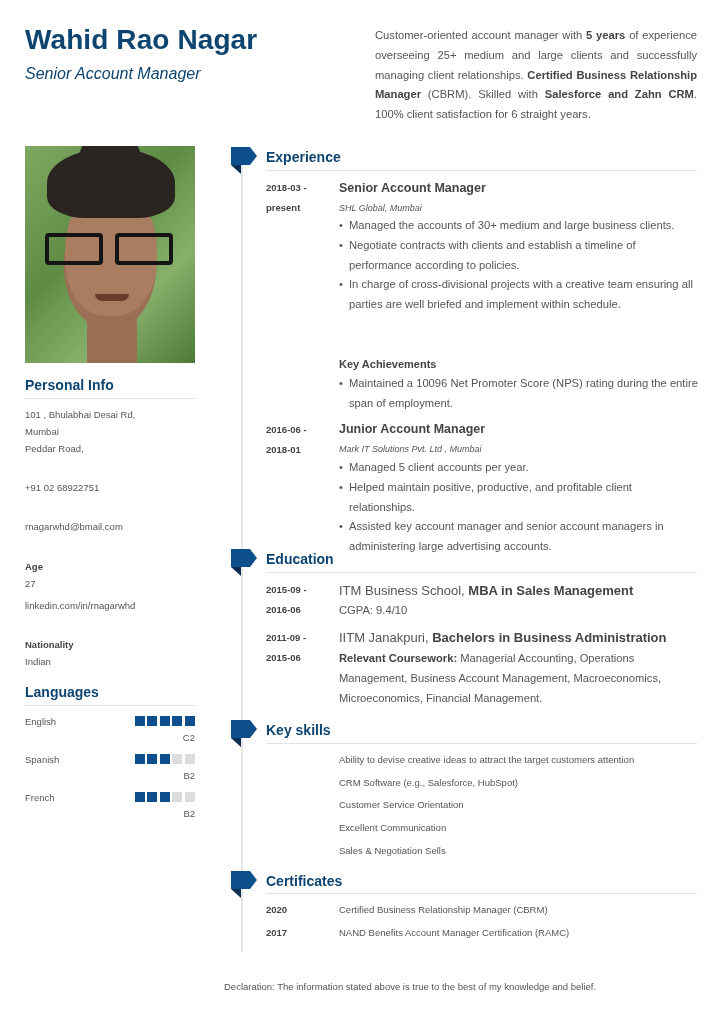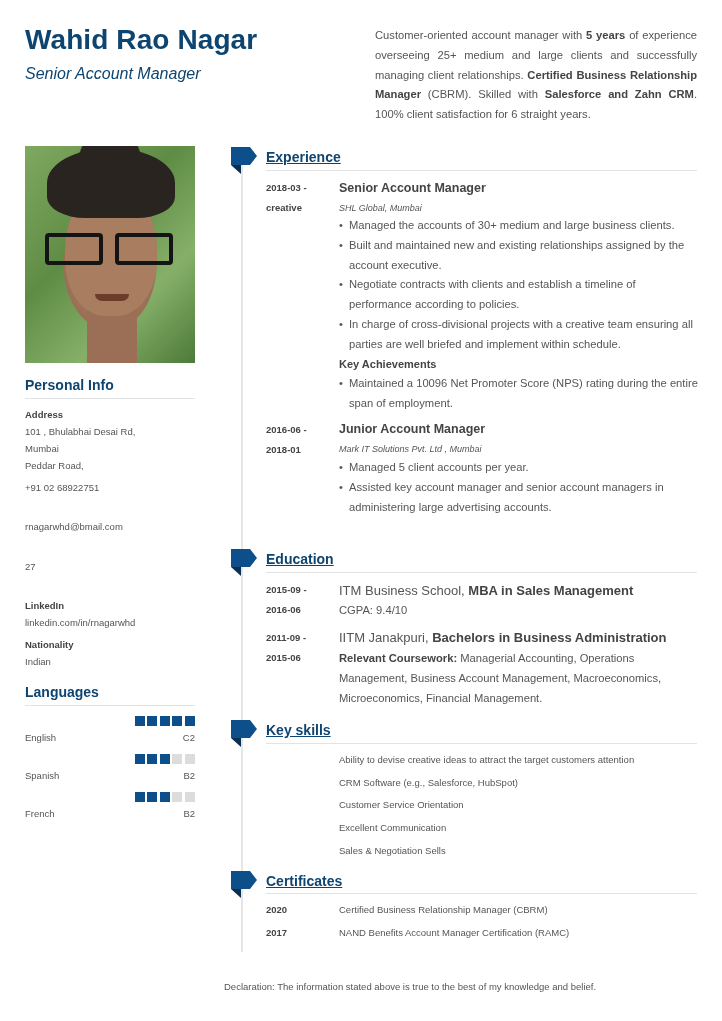--- a/index.html
+++ b/index.html
@@ -23,30 +23,30 @@
   .photo .neck { position: absolute; left: 62px; top: 160px; width: 50px; height: 60px; background: #9a6f55; }
   .photo .mouth { position: absolute; left: 70px; top: 148px; width: 34px; height: 7px; border-radius: 0 0 18px 18px; background: #6b3b2c; }
 
   .side-h { position: absolute; left: 25px; font-size: 14px; font-weight: bold; color: #0d4470; }
   .side-rule { position: absolute; left: 25px; width: 170px; height: 1px; background: #e3e3e3; }
   .pi { position: absolute; left: 25px; width: 180px; font-size: 9.5px; }
   .pi .lab { font-weight: bold; color: #444; line-height: 17px; }
   .pi .val { color: #555; line-height: 17px; }
 
   .lang { position: absolute; left: 25px; width: 170px; height: 36px; font-size: 9.5px; color: #555; }
-  .lang .lname { position: absolute; left: 0; top: 0; margin-top: 16px; }
+  .lang .lname { position: absolute; left: 0; top: 0; }
   .lang .dots { position: absolute; right: 0; top: 0; display: flex; gap: 2.6px; }
   .lang .dot { width: 10px; height: 10px; background: #0d4f8b; }
   .lang .dot.off { background: #dcdcdc; }
   .lang .lvl { position: absolute; right: 0; top: 16px; }
 
   
   .timeline { position: absolute; left: 241px; top: 162px; width: 1.5px; height: 790px; background: #e6e6e6; }
   .sec-icon { position: absolute; left: 231px; width: 28px; height: 28px; }
-  .sec-title { position: absolute; left: 266px; font-size: 14px; font-weight: bold; color: #0d4470; text-decoration: underline; }
+  .sec-title { position: absolute; left: 266px; font-size: 14px; font-weight: bold; color: #0d4470; }
   .sec-rule { position: absolute; left: 266px; width: 431px; height: 1px; background: #e3e3e3; }
 
   .date { position: absolute; left: 266px; font-size: 9.5px; font-weight: bold; color: #444; line-height: 19.5px; }
   .job-title { position: absolute; left: 339px; font-size: 12.5px; font-weight: bold; color: #444; }
   .company { position: absolute; left: 339px; font-size: 9px; font-style: italic; color: #555; }
   .bullets { position: absolute; left: 339px; width: 360px; font-size: 11.2px; line-height: 19.8px; color: #555; list-style: none; }
   .bullets li { position: relative; padding-left: 10px; }
   .bullets li::before { content: "•"; position: absolute; left: 0; top: 0; }
   .subh { position: absolute; left: 339px; font-size: 11px; font-weight: bold; color: #444; }
 
@@ -76,36 +76,35 @@
       <span style="left:0"></span>
       <span style="left:70px"></span>
     </div>
   <div class="mouth"></div>
 </div>
 
 <div class="side-h" style="top:377px">Personal Info</div>
 <div class="side-rule" style="top:398px"></div>
 
 <div class="pi" style="top:406px">
-  <div class="lab">Address</div>
   <div class="val">101 , Bhulabhai Desai Rd,</div>
   <div class="val">Mumbai</div>
   <div class="val">Peddar Road,</div>
 </div>
 <div class="pi" style="top:479px">
   <div class="val">+91 02 68922751</div>
 </div>
 <div class="pi" style="top:518px">
   <div class="val">rnagarwhd@bmail.com</div>
 </div>
 <div class="pi" style="top:558px">
+  <div class="lab">Age</div>
   <div class="val">27</div>
 </div>
 <div class="pi" style="top:597px">
-  <div class="lab">LinkedIn</div>
   <div class="val">linkedin.com/in/rnagarwhd</div>
 </div>
 <div class="pi" style="top:636px">
   <div class="lab">Nationality</div>
   <div class="val">Indian</div>
 </div>
 
 <div class="side-h" style="top:684px">Languages</div>
 <div class="side-rule" style="top:705px"></div>
 
@@ -147,43 +146,43 @@
 
 <svg class="sec-icon" style="top:147px" viewBox="0 0 28 28">
     <polygon points="0,0 19,0 26,9 19,18 0,18" fill="#0d4f8b"></polygon>
     <polygon points="0,18 10,18 10,27" fill="#0a2f52"></polygon>
   </svg>
 <div class="sec-title" style="top:149px">Experience</div>
 <div class="sec-rule" style="top:170px"></div>
 
 <div class="date" style="top:178px">
     <div>2018-03 -</div>
-    <div>creative</div>
+    <div>present</div>
   </div>
 <div class="job-title" style="top:181px">Senior Account Manager</div>
 <div class="company" style="top:203px">SHL Global, Mumbai</div>
 <ul class="bullets" style="top:216px">
   <li>Managed the accounts of 30+ medium and large business clients.</li>
-  <li>Built and maintained new and existing relationships assigned by the account executive.</li>
   <li>Negotiate contracts with clients and establish a timeline of performance according to policies.</li>
   <li>In charge of cross-divisional projects with a creative team ensuring all parties are well briefed and implement within schedule.</li>
 </ul>
 <div class="subh" style="top:358px">Key Achievements</div>
 <ul class="bullets" style="top:374px">
   <li>Maintained a 10096 Net Promoter Score (NPS) rating during the entire span of employment.</li>
 </ul>
 
 <div class="date" style="top:420px">
     <div>2016-06 -</div>
     <div>2018-01</div>
   </div>
 <div class="job-title" style="top:422px">Junior Account Manager</div>
 <div class="company" style="top:444px">Mark IT Solutions Pvt. Ltd , Mumbai</div>
 <ul class="bullets" style="top:458px">
   <li>Managed 5 client accounts per year.</li>
+  <li>Helped maintain positive, productive, and profitable client relationships.</li>
   <li>Assisted key account manager and senior account managers in administering large advertising accounts.</li>
 </ul>
 
 <svg class="sec-icon" style="top:549px" viewBox="0 0 28 28">
     <polygon points="0,0 19,0 26,9 19,18 0,18" fill="#0d4f8b"></polygon>
     <polygon points="0,18 10,18 10,27" fill="#0a2f52"></polygon>
   </svg>
 <div class="sec-title" style="top:551px">Education</div>
 <div class="sec-rule" style="top:572px"></div>
 

